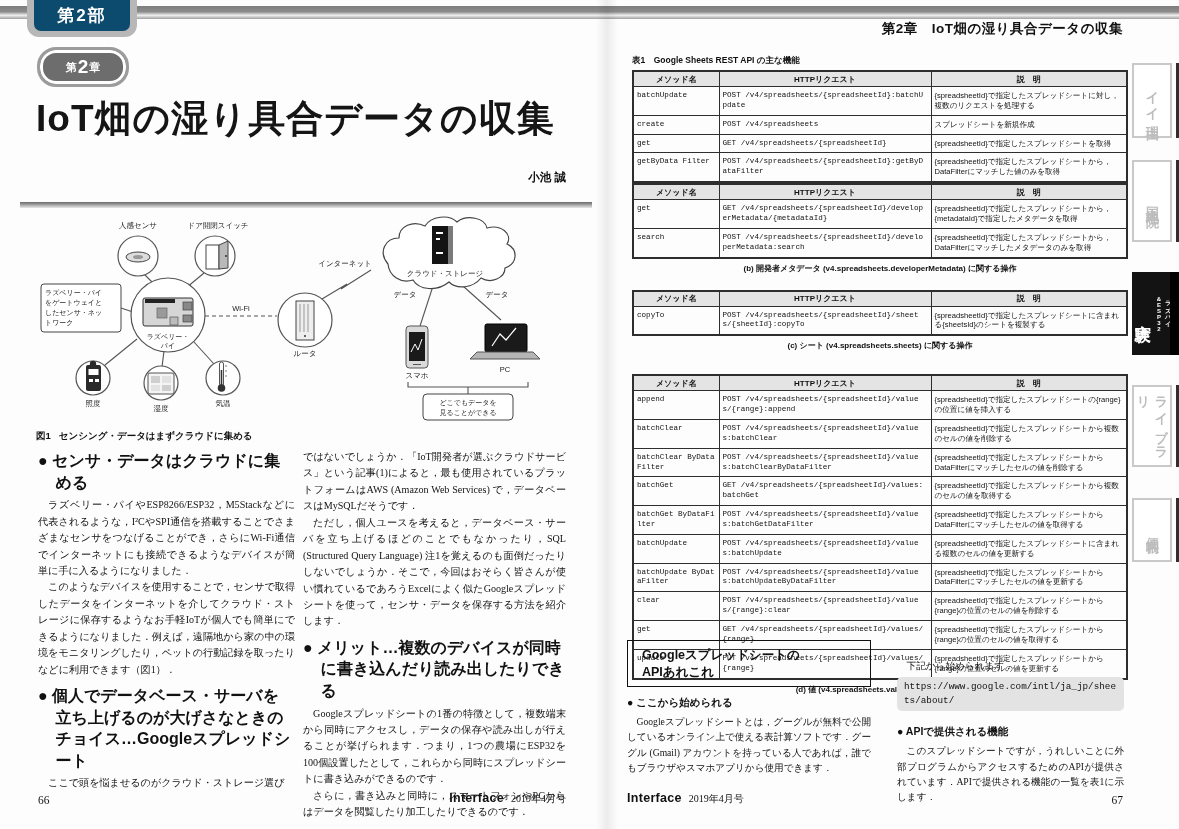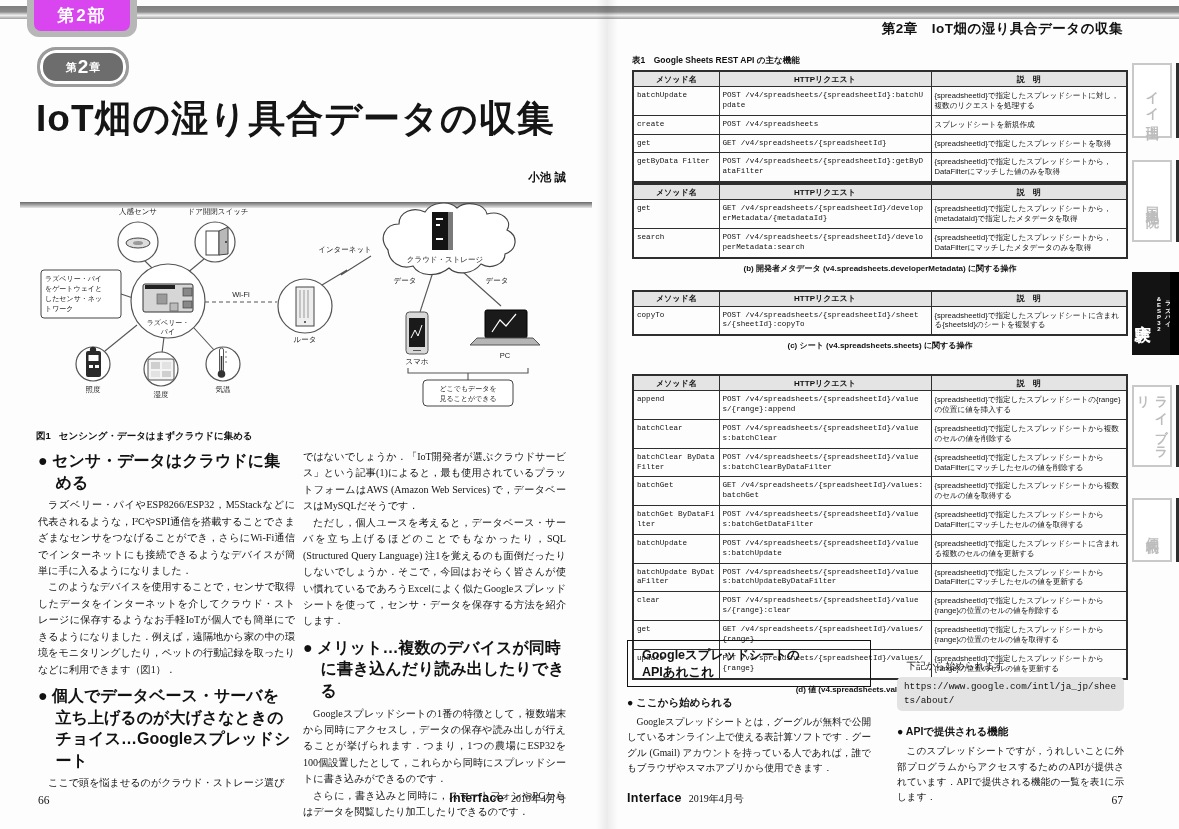--- a/index.html
+++ b/index.html
@@ -2,35 +2,35 @@
 <html><head>
 <meta charset="utf-8">
 <style>
   html,body{margin:0;padding:0;background:#e9e9e9;}
   .canvas{position:relative;width:1179px;height:829px;background:#fdfdfd;overflow:hidden;
           font-family:"Liberation Sans",sans-serif;color:#111;}
   
   .top-band{position:absolute;left:0;top:6px;width:1179px;height:13px;
     background:linear-gradient(to bottom,#7e7e7e 0%,#8c8c8c 45%,#c6c6c6 60%,#efefef 72%,#9f9f9f 100%);}
   .part-badge-outer{position:absolute;left:27px;top:0;width:110px;height:37px;background:#b7b7b7;border-radius:0 0 12px 12px;}
-  .part-badge{position:absolute;left:34px;top:0;width:96px;height:31px;background:#d946ef;
+  .part-badge{position:absolute;left:34px;top:0;width:96px;height:31px;background:#0c4a6e;
     border-radius:0 0 7px 7px;color:#fff;font-weight:bold;font-size:17px;
     display:flex;align-items:center;justify-content:center;letter-spacing:2px;}
   .chapter-pill{position:absolute;left:37px;top:47px;width:86px;height:34px;background:#6d6d6d;
     border:3px solid #9c9c9c;box-shadow:inset 0 0 0 3px #fff;border-radius:19px;color:#fff;
     display:flex;align-items:center;justify-content:center;font-weight:bold;}
   .chapter-pill .sm{font-size:11px;} .chapter-pill .lg{font-size:19px;margin:0 1px;}
   .doc-title{position:absolute;left:36px;top:94px;font-size:37px;font-weight:bold;letter-spacing:1px;color:#151515;}
   .author{position:absolute;left:302px;top:170px;width:264px;text-align:right;font-size:11.5px;font-weight:bold;}
   .title-divider{position:absolute;left:20px;top:202px;width:572px;height:6px;
     background:linear-gradient(to bottom,#6a6a6a 0%,#9a9a9a 40%,#e8e8e8 100%);}
   .gutter{position:absolute;left:596px;top:0;width:22px;height:829px;
     background:linear-gradient(to right,rgba(0,0,0,0),rgba(0,0,0,0.07),rgba(0,0,0,0));}
   
-  .figure-wrap{position:absolute;left:33px;top:198px;width:557px;height:218px;}
+  .figure-wrap{position:absolute;left:33px;top:212px;width:557px;height:218px;}
   .fig-caption{position:absolute;left:36px;top:430px;font-size:9.5px;font-weight:bold;}
   .fig-caption .lbl{margin-right:8px;}
   .svgt{font-size:7.5px;fill:#1a1a1a;font-family:"Liberation Sans",sans-serif;}
   .svgt-sm{font-size:7px;fill:#1a1a1a;font-family:"Liberation Sans",sans-serif;}
   
   .col{position:absolute;}
   .col1{left:38px;top:449px;width:257px;}
   .col2{left:303px;top:449px;width:263px;}
   .bullet-h{font-weight:bold;font-size:16px;line-height:1.35;margin:7px 0 4px;
     padding-left:1.1em;text-indent:-1.1em;}

